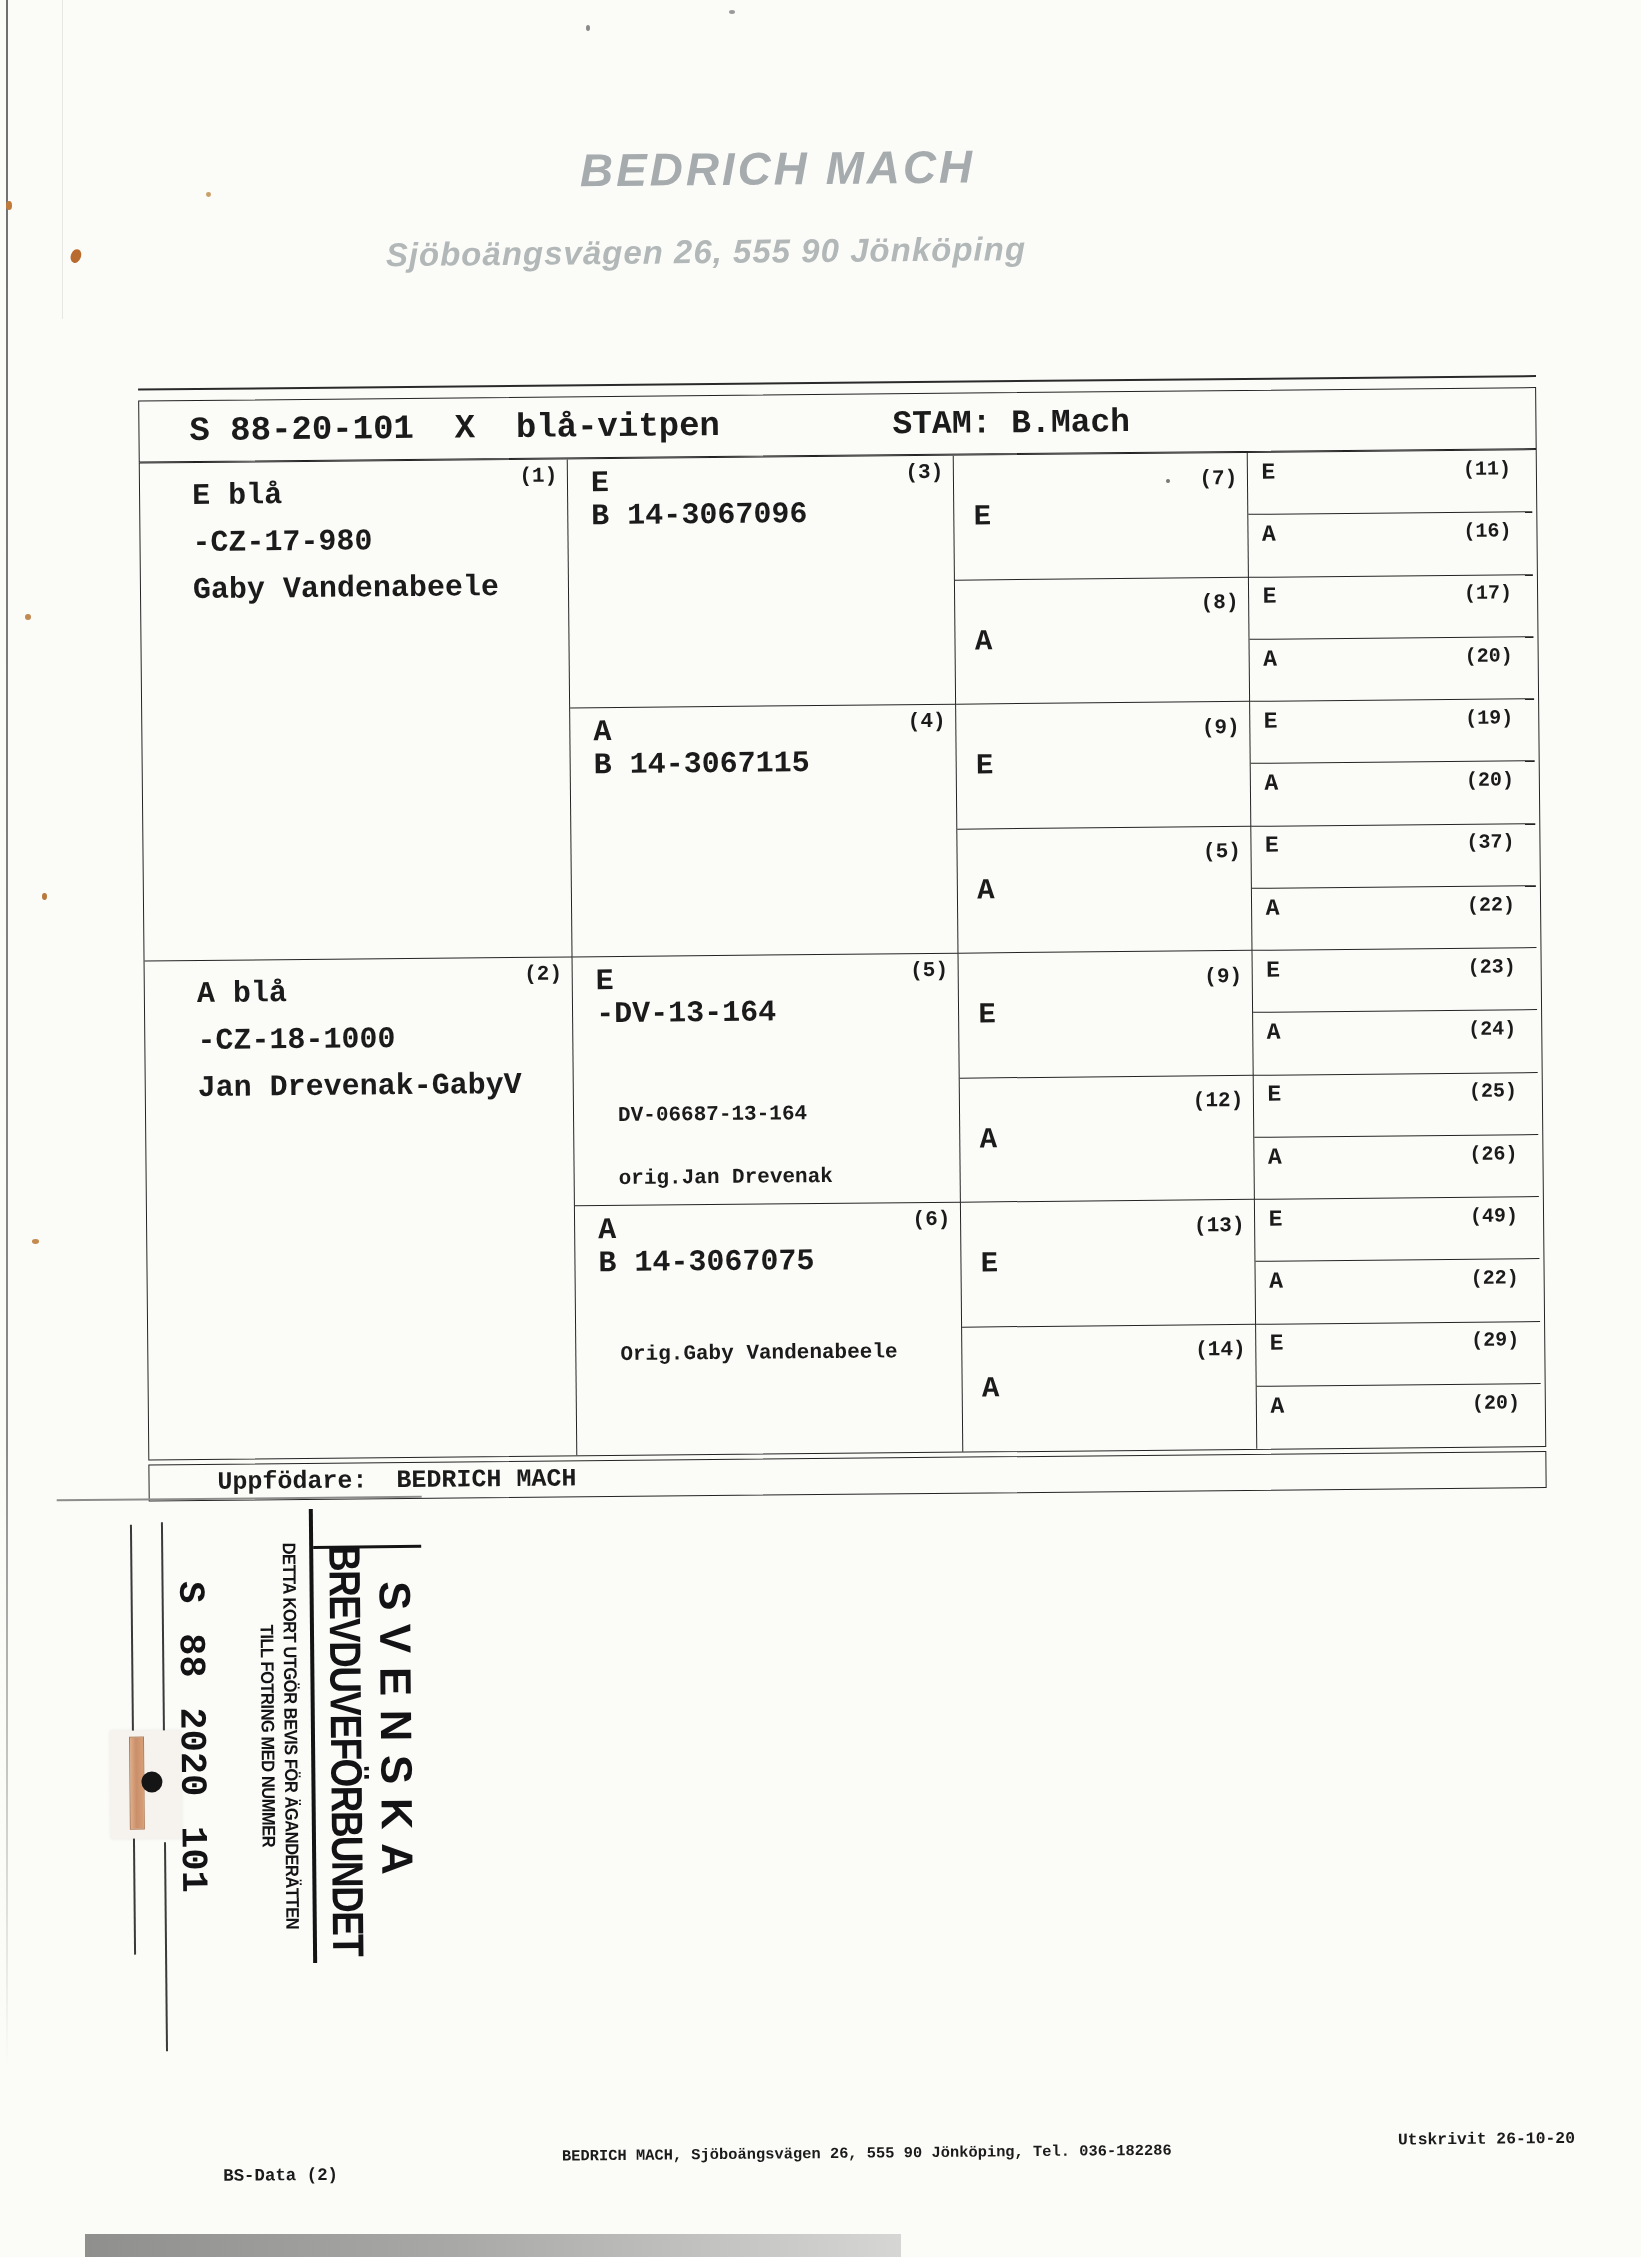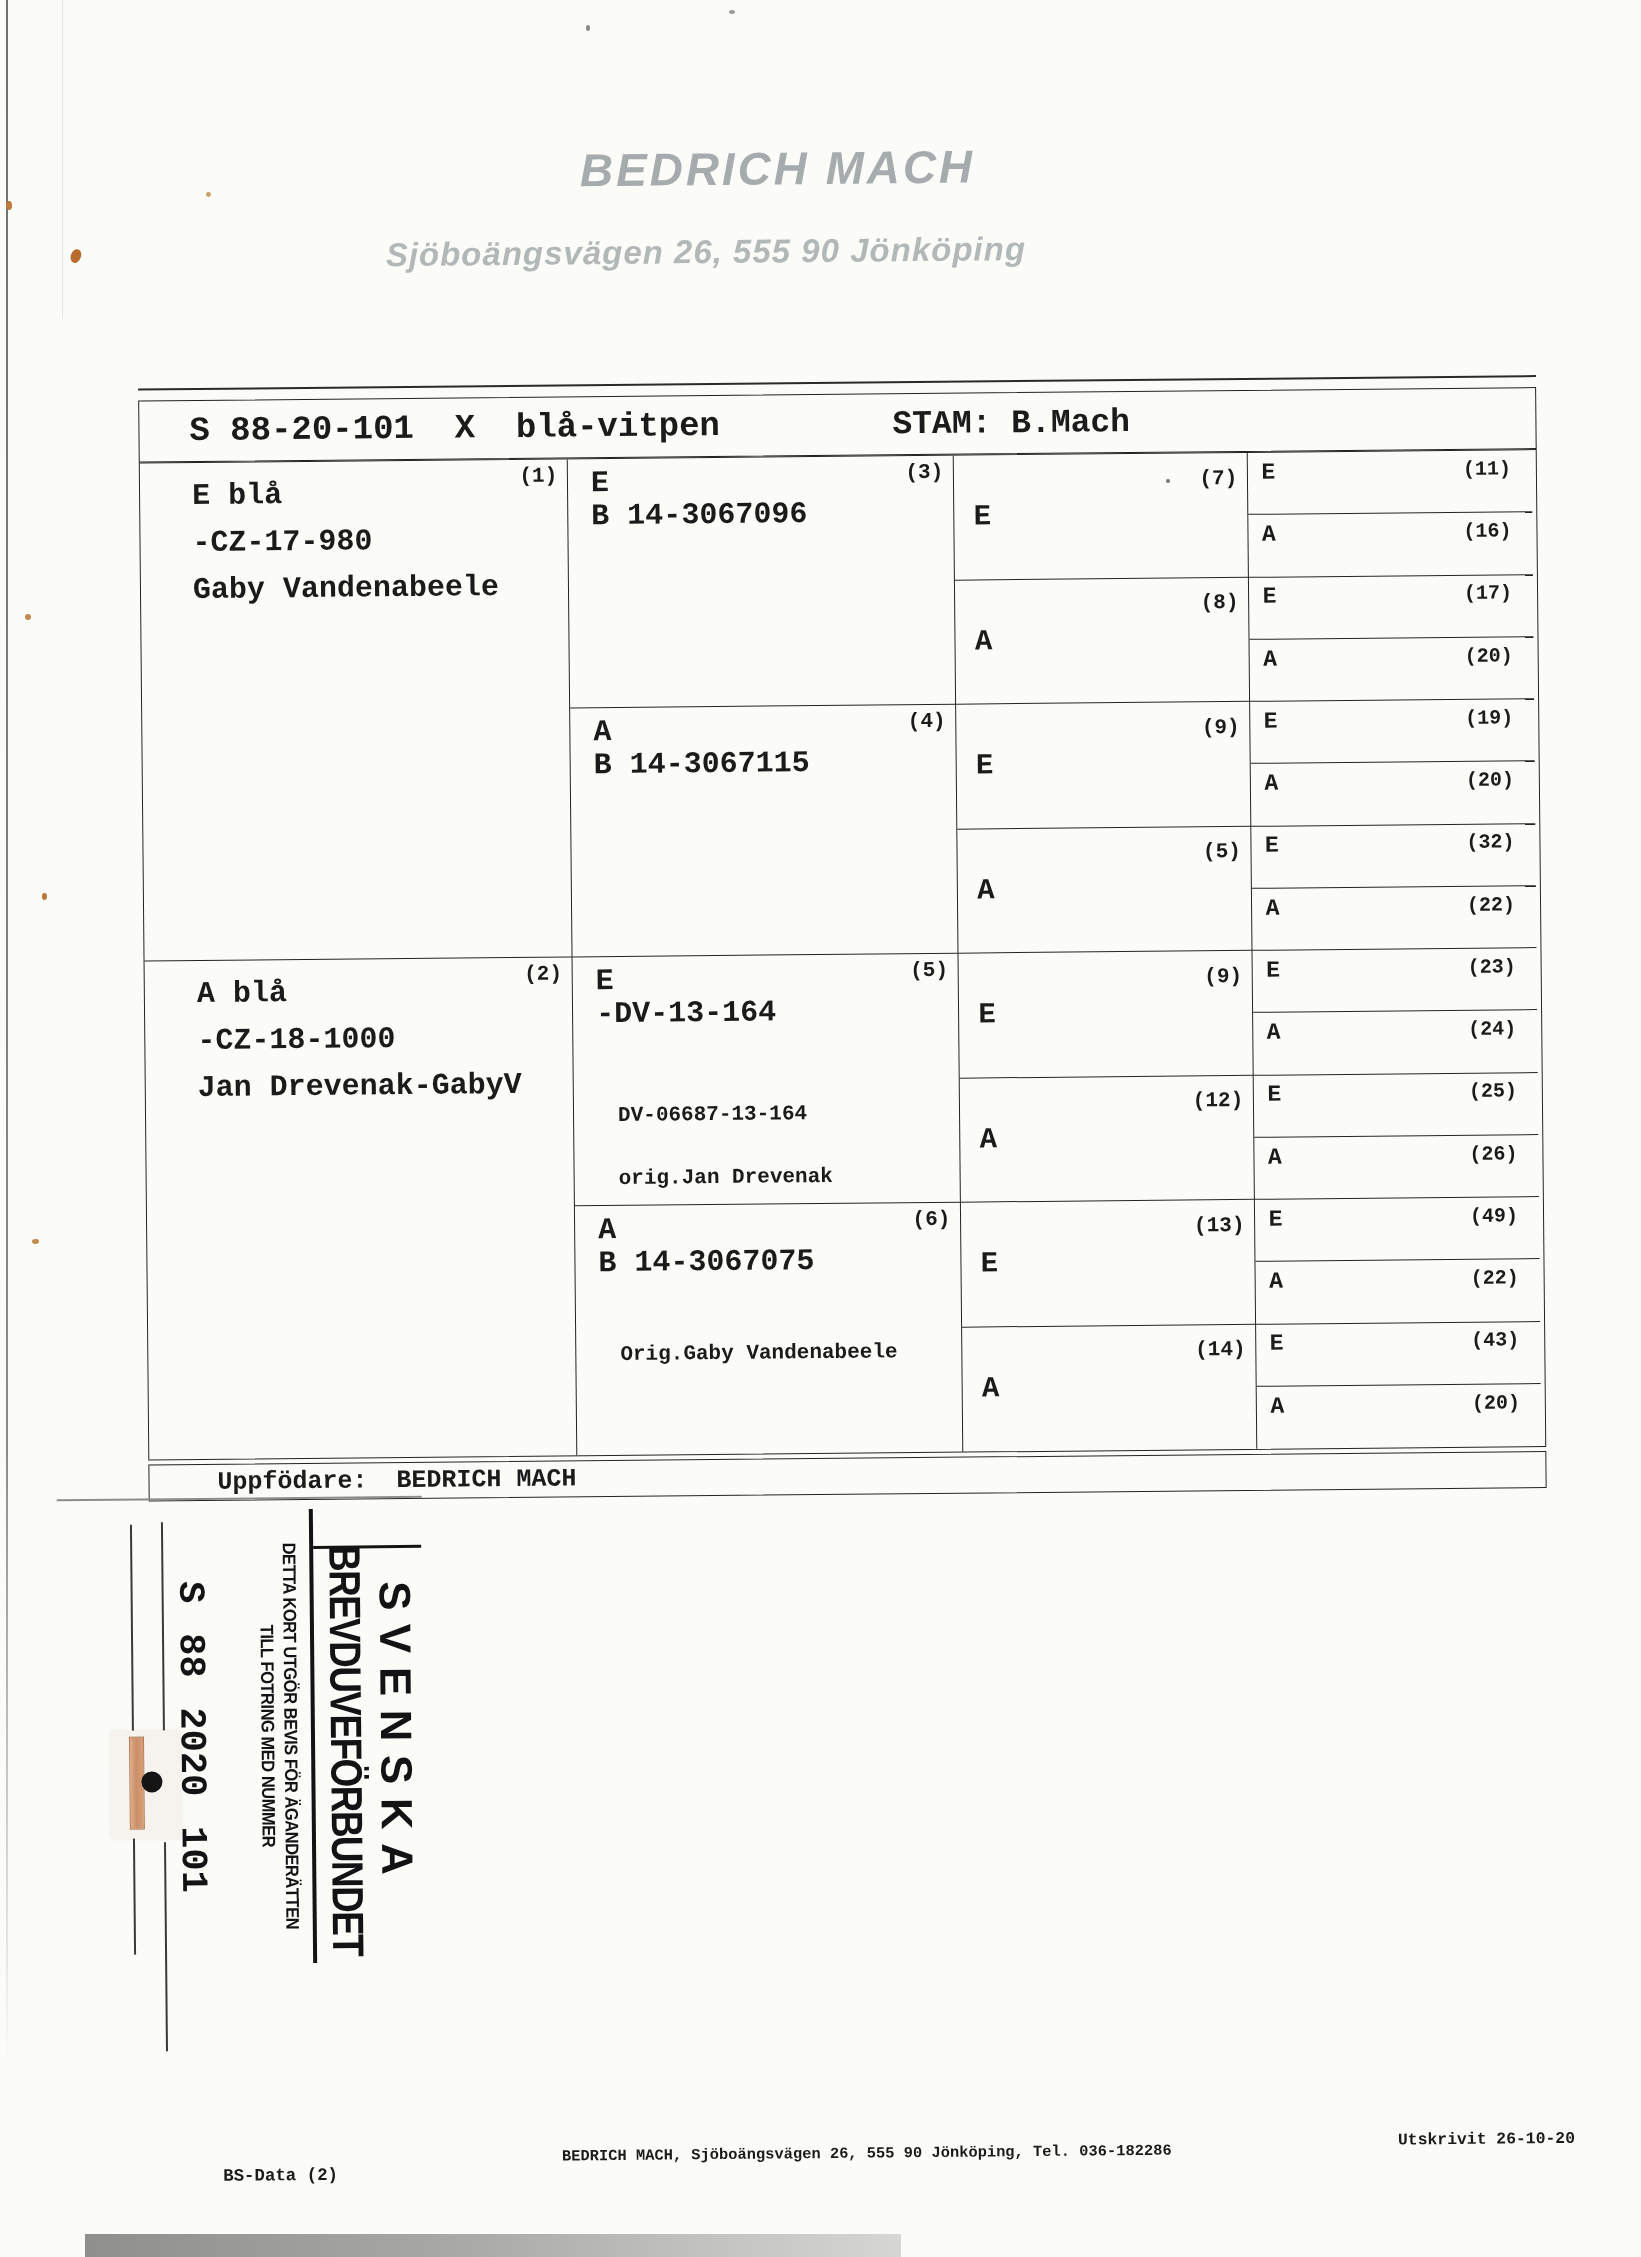--- a/index.html
+++ b/index.html
@@ -198,21 +198,21 @@
     <div class="cell g4 nr" style="grid-area:5/4/6/5">
         <span>E</span>
         <span class="num4">(19)</span>
       </div>
     <div class="cell g4 nr" style="grid-area:6/4/7/5">
         <span>A</span>
         <span class="num4">(20)</span>
       </div>
     <div class="cell g4 nr" style="grid-area:7/4/8/5">
         <span>E</span>
-        <span class="num4">(32)</span>
+        <span class="num4">(37)</span>
       </div>
     <div class="cell g4 nr" style="grid-area:8/4/9/5">
         <span>A</span>
         <span class="num4">(22)</span>
       </div>
     <div class="cell g4 nr" style="grid-area:9/4/10/5">
         <span>E</span>
         <span class="num4">(23)</span>
       </div>
     <div class="cell g4 nr" style="grid-area:10/4/11/5">
@@ -230,21 +230,21 @@
     <div class="cell g4 nr" style="grid-area:13/4/14/5">
         <span>E</span>
         <span class="num4">(49)</span>
       </div>
     <div class="cell g4 nr" style="grid-area:14/4/15/5">
         <span>A</span>
         <span class="num4">(22)</span>
       </div>
     <div class="cell g4 nr" style="grid-area:15/4/16/5">
         <span>E</span>
-        <span class="num4">(43)</span>
+        <span class="num4">(29)</span>
       </div>
     <div class="cell g4 nr nb" style="grid-area:16/4/17/5">
         <span>A</span>
         <span class="num4">(20)</span>
       </div>
   </div>
 
   <div class="abs upfbox">
     <span class="upf-label">Uppfödare:</span>
     <span class="upf-value">BEDRICH MACH</span>

